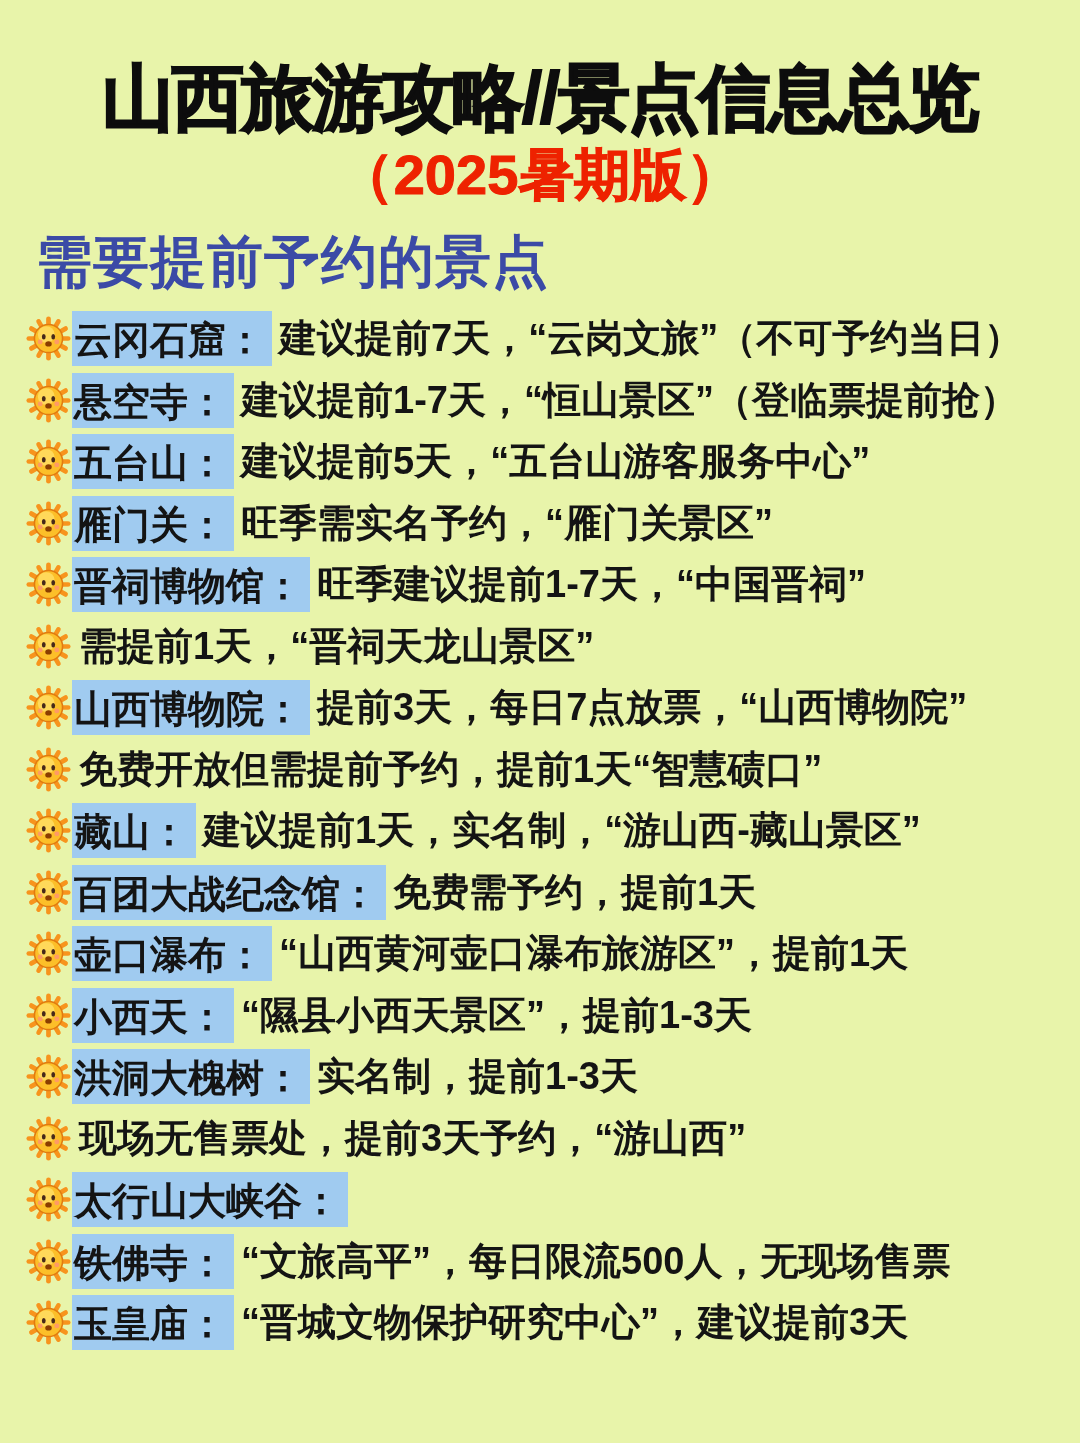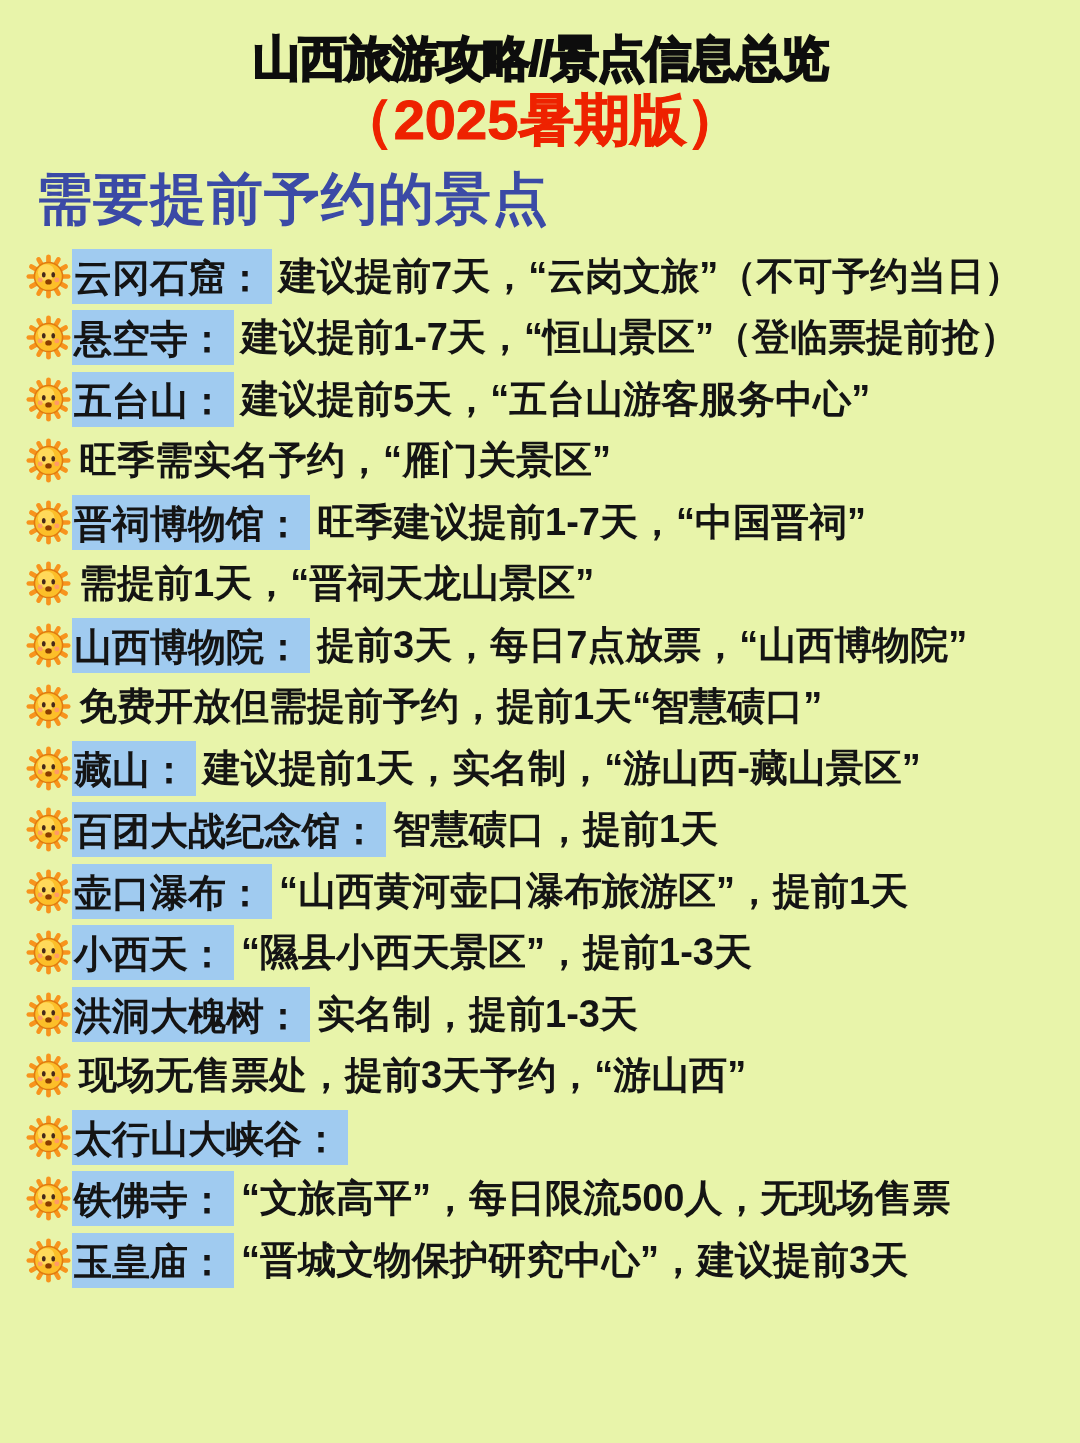--- a/index.html
+++ b/index.html
@@ -18,41 +18,41 @@
     width: 1080px;
     height: 1443px;
     background: var(--background);
     font-family: "Liberation Sans", sans-serif;
     color: var(--text);
     overflow: hidden;
   }
   .poster { width: 1080px; height: 1443px; }
   .title {
     margin: 0;
-    padding-top: 28px;
+    padding-top: 52px;
     text-align: center;
-    font-size: 48px;
+    font-size: 72px;
     line-height: 1.28;
     font-weight: 900;
     color: var(--title);
     letter-spacing: -2px;
     white-space: nowrap;
     -webkit-text-stroke: 2px var(--title);
   }
   .subtitle {
     text-align: center;
     font-size: 56px;
     line-height: 1.1;
     font-weight: 900;
     color: var(--subtitle);
     margin-top: 0;
     -webkit-text-stroke: 1px var(--subtitle);
   }
   .section-header {
-    margin: 16px 0 14px 36px;
+    margin: 24px 0 14px 36px;
     font-size: 56px;
     line-height: 1.15;
     font-weight: 900;
     color: var(--section-header);
     letter-spacing: 1px;
   }
   .list { margin-left: 26px; }
   .row {
     display: flex;
     align-items: center;
@@ -182,20 +182,21 @@
         <line x1="29.5" y1="14.5" x2="35.2" y2="11.2"></line>
       </g>
       <circle cx="20" cy="20" r="12.5" fill="var(--sun-body)" stroke="#e07b10" stroke-width="1.4"></circle>
       <circle cx="18" cy="16.5" r="7.5" fill="#ffe066" opacity="0.8"></circle>
       <ellipse cx="15.8" cy="18.4" rx="1.7" ry="2.4" fill="#46281a"></ellipse>
       <ellipse cx="24.2" cy="18.4" rx="1.7" ry="2.4" fill="#46281a"></ellipse>
       <circle cx="12.6" cy="23" r="2.2" fill="#ff8d7a" opacity="0.75"></circle>
       <circle cx="27.4" cy="23" r="2.2" fill="#ff8d7a" opacity="0.75"></circle>
       <ellipse cx="20" cy="24.8" rx="2.9" ry="2.3" fill="#8a3d00"></ellipse>
     </svg>
+    <span class="hl">雁门关：</span>
     <span class="detail">旺季需实名予约，“雁门关景区”</span>
   </div>
 
   <div class="row">
     <svg class="sun" viewBox="0 0 40 40" aria-hidden="true">
       <g stroke="var(--sun-ray)" stroke-width="4.2" stroke-linecap="round">
         <line x1="31" y1="20" x2="37.5" y2="20"></line>
         <line x1="29.5" y1="25.5" x2="35.2" y2="28.8"></line>
         <line x1="25.5" y1="29.5" x2="28.8" y2="35.2"></line>
         <line x1="20" y1="31" x2="20" y2="37.5"></line>
@@ -348,21 +349,21 @@
       </g>
       <circle cx="20" cy="20" r="12.5" fill="var(--sun-body)" stroke="#e07b10" stroke-width="1.4"></circle>
       <circle cx="18" cy="16.5" r="7.5" fill="#ffe066" opacity="0.8"></circle>
       <ellipse cx="15.8" cy="18.4" rx="1.7" ry="2.4" fill="#46281a"></ellipse>
       <ellipse cx="24.2" cy="18.4" rx="1.7" ry="2.4" fill="#46281a"></ellipse>
       <circle cx="12.6" cy="23" r="2.2" fill="#ff8d7a" opacity="0.75"></circle>
       <circle cx="27.4" cy="23" r="2.2" fill="#ff8d7a" opacity="0.75"></circle>
       <ellipse cx="20" cy="24.8" rx="2.9" ry="2.3" fill="#8a3d00"></ellipse>
     </svg>
     <span class="hl">百团大战纪念馆：</span>
-    <span class="detail">智慧碛口，提前1天</span>
+    <span class="detail">免费需予约，提前1天</span>
   </div>
 
   <div class="row">
     <svg class="sun" viewBox="0 0 40 40" aria-hidden="true">
       <g stroke="var(--sun-ray)" stroke-width="4.2" stroke-linecap="round">
         <line x1="31" y1="20" x2="37.5" y2="20"></line>
         <line x1="29.5" y1="25.5" x2="35.2" y2="28.8"></line>
         <line x1="25.5" y1="29.5" x2="28.8" y2="35.2"></line>
         <line x1="20" y1="31" x2="20" y2="37.5"></line>
         <line x1="14.5" y1="29.5" x2="11.2" y2="35.2"></line>

